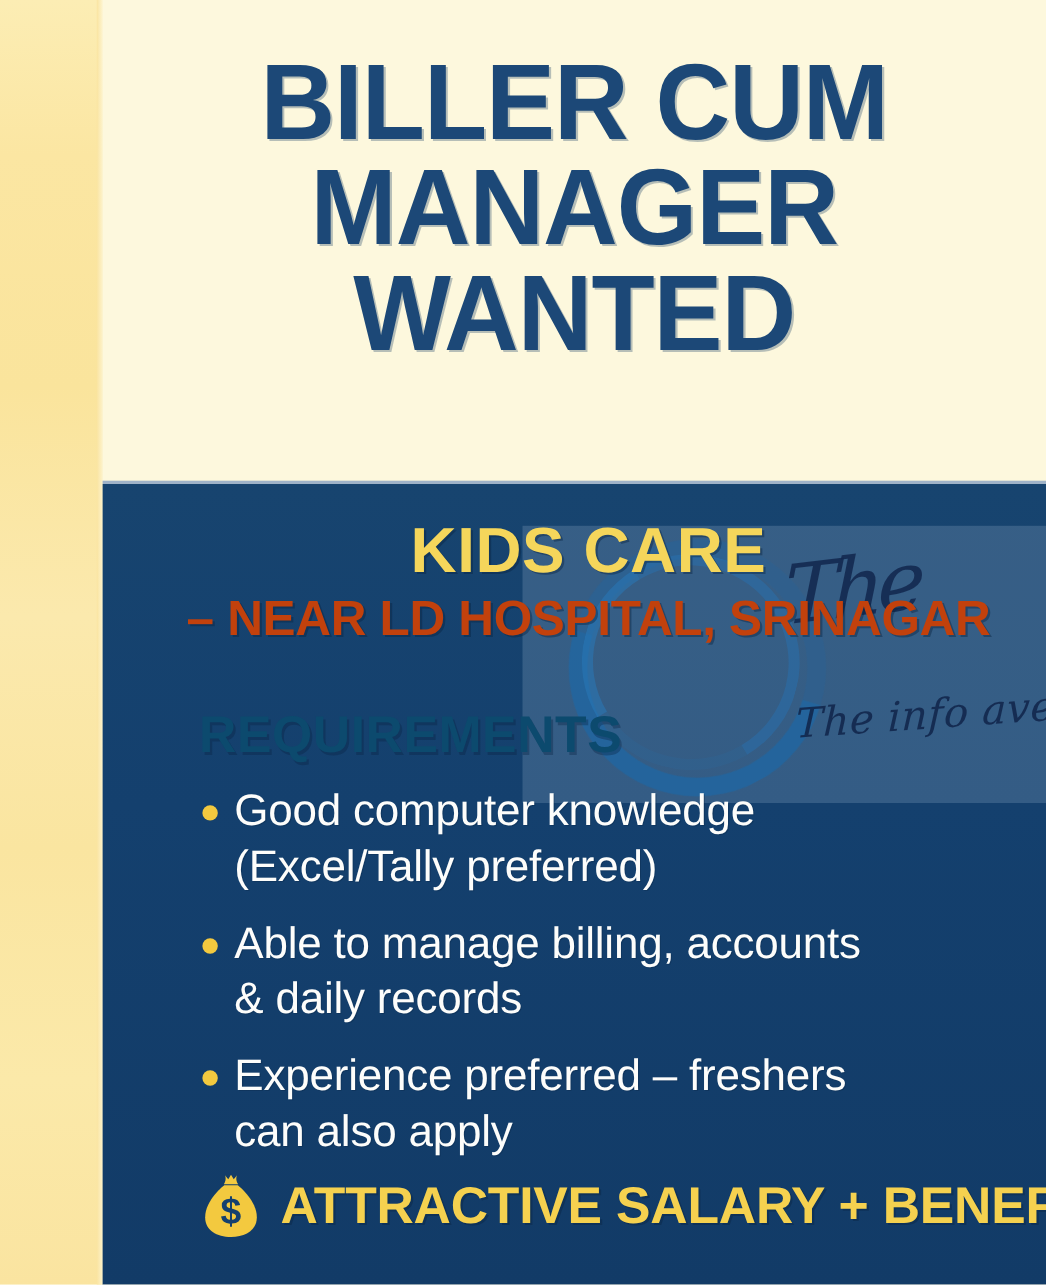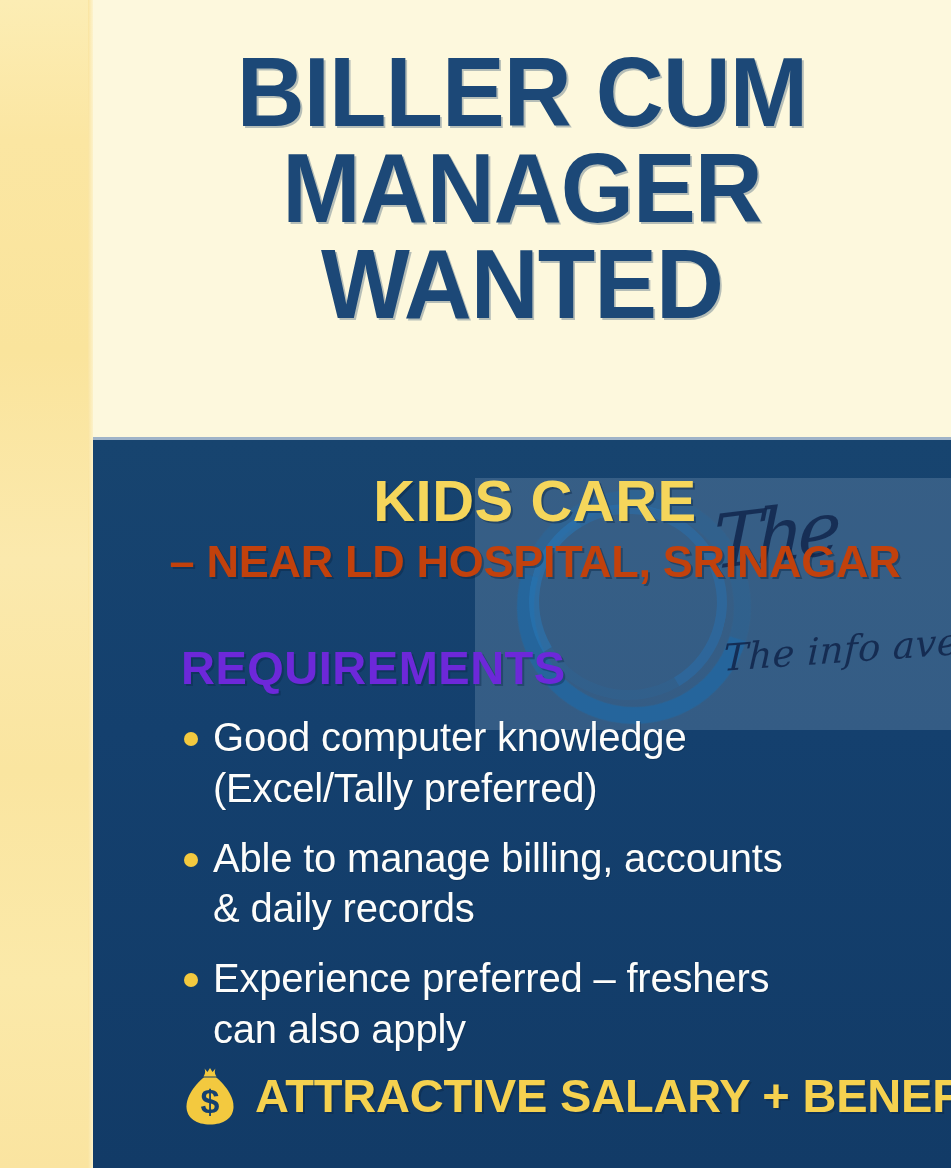--- a/index.html
+++ b/index.html
@@ -184,21 +184,21 @@
     line-height: 1.05;
     letter-spacing: -0.3px;
     white-space: nowrap;
     text-shadow: 2px 2px 0 rgba(10,35,65,0.42);
   }
 
   .req-heading {
     position: absolute;
     left: 88px;
     top: 203px;
-    color: #6d28d9;
+    color: #0c4a6e;
     font-weight: 700;
     font-size: 47px;
     letter-spacing: 0.5px;
     text-shadow: 2px 2px 0 rgba(10,35,65,0.35);
   }
 
   .req-list {
     position: absolute;
     left: 82px;
     top: 275px;

